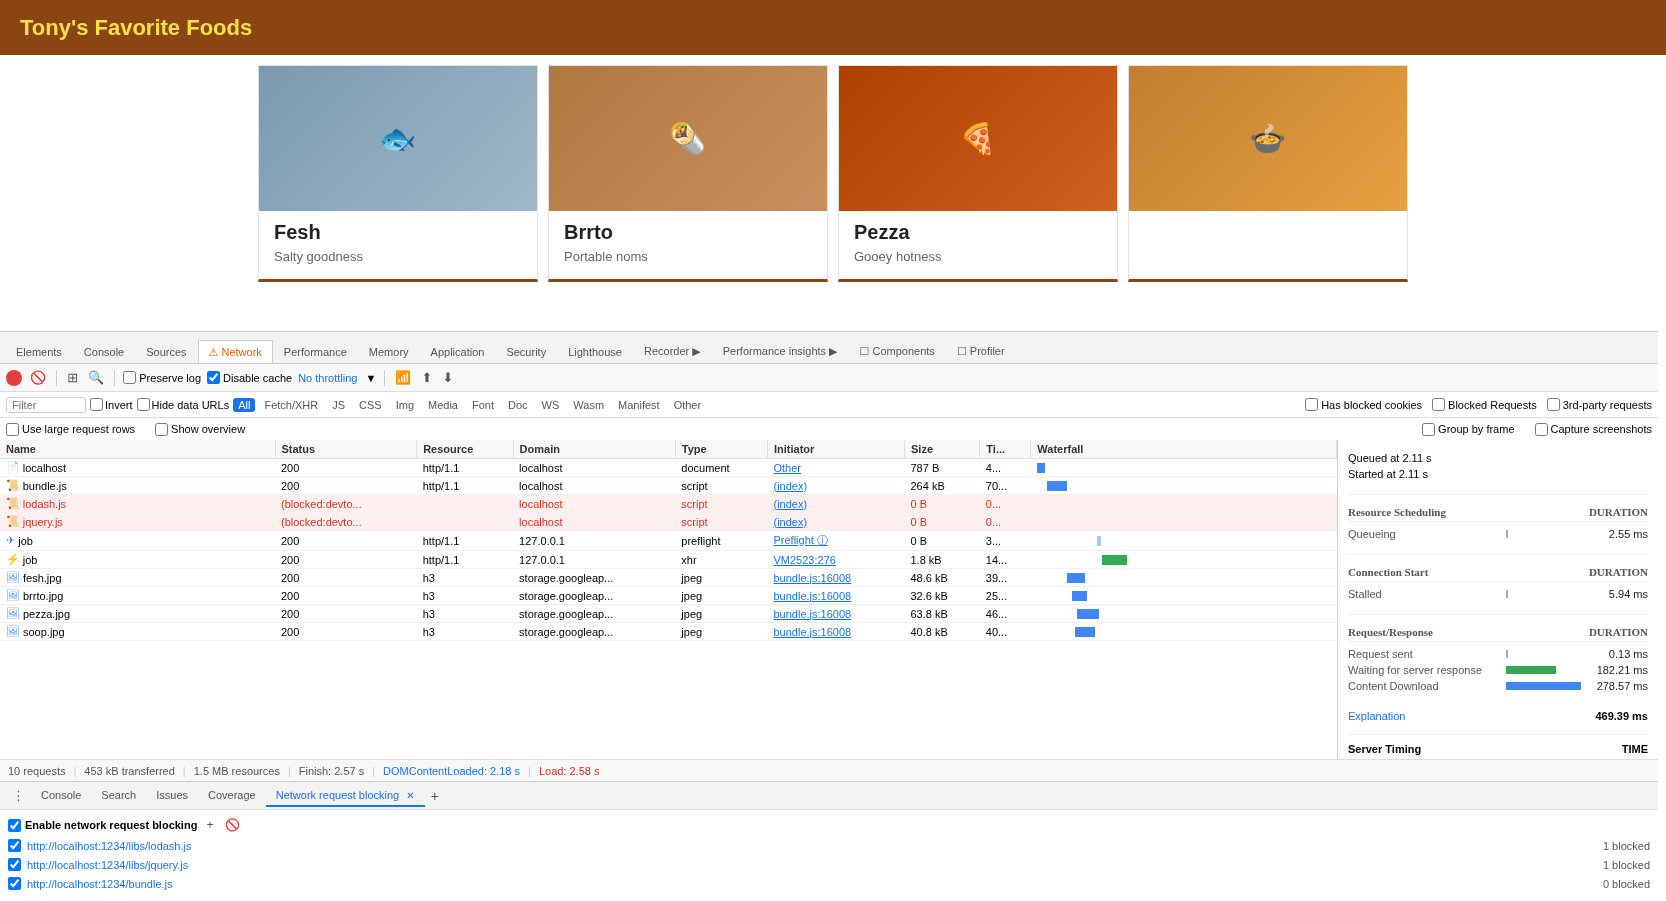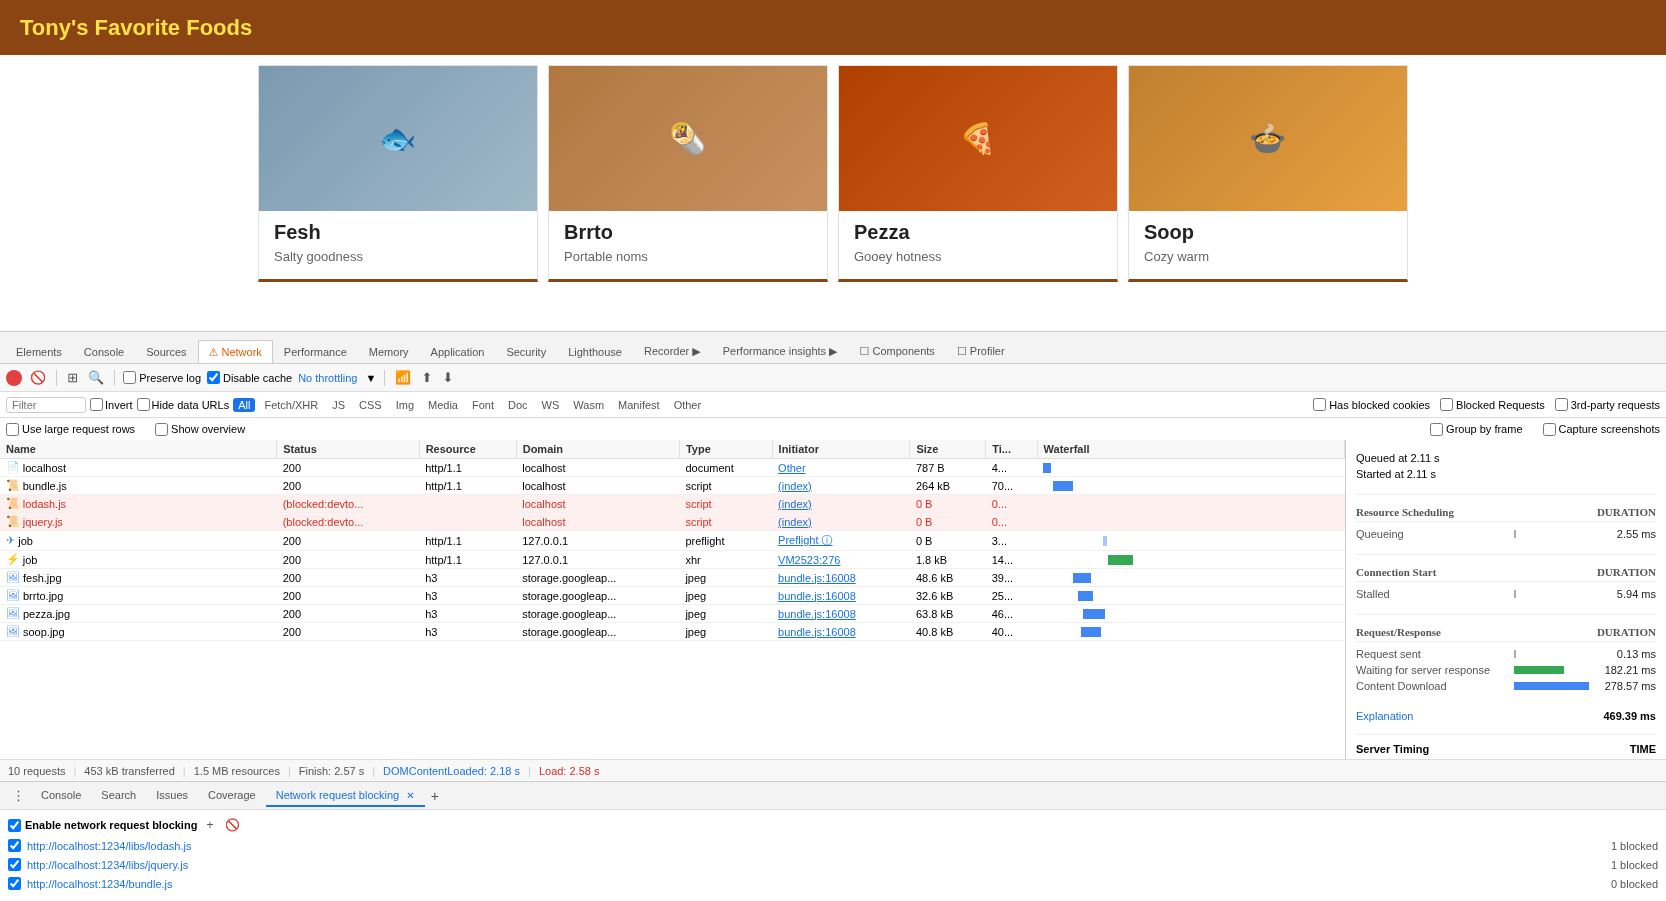--- a/index.html
+++ b/index.html
@@ -51,21 +51,21 @@
     .food-desc {
       font-size: 13px;
       color: #666;
     }
 
     
     #devtools {
       position: absolute;
       bottom: 0;
       left: 0;
-      right: 0;
+      right: 8px;
       height: 570px;
       background: #fff;
       border-top: 1px solid #ccc;
       display: flex;
       flex-direction: column;
     }
 
     
     #devtools-tabs {
       display: flex;
@@ -330,24 +330,20 @@
   </div>
   <div class="food-card">
     <div class="food-img-placeholder" style="background:linear-gradient(135deg,#b04000,#d06020)">🍕</div>
     <div class="food-card-body">
       <div class="food-name">Pezza</div>
       <div class="food-desc">Gooey hotness</div>
     </div>
   </div>
   <div class="food-card">
     <div class="food-img-placeholder" style="background:linear-gradient(135deg,#c08030,#e8a040)">🍲</div>
-    <div class="food-card-body">
-      <div class="food-name">Soop</div>
-      <div class="food-desc">Cozy warm</div>
-    </div>
   </div>
 </div>
 
 <div id="devtools">
 
   <div id="devtools-tabs">
     <div class="devtools-tab">Elements</div>
     <div class="devtools-tab">Console</div>
     <div class="devtools-tab">Sources</div>
     <div class="devtools-tab active warning">⚠ Network</div>

